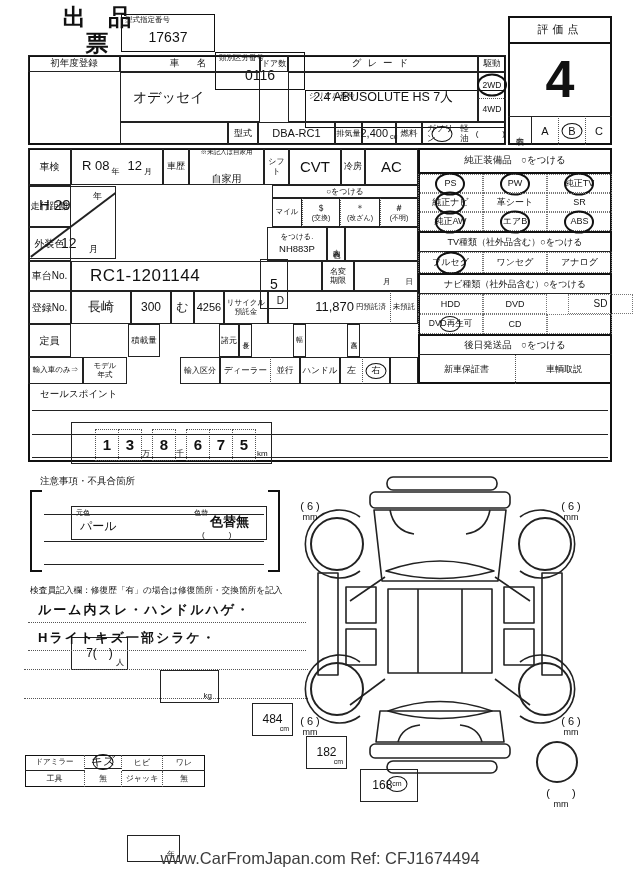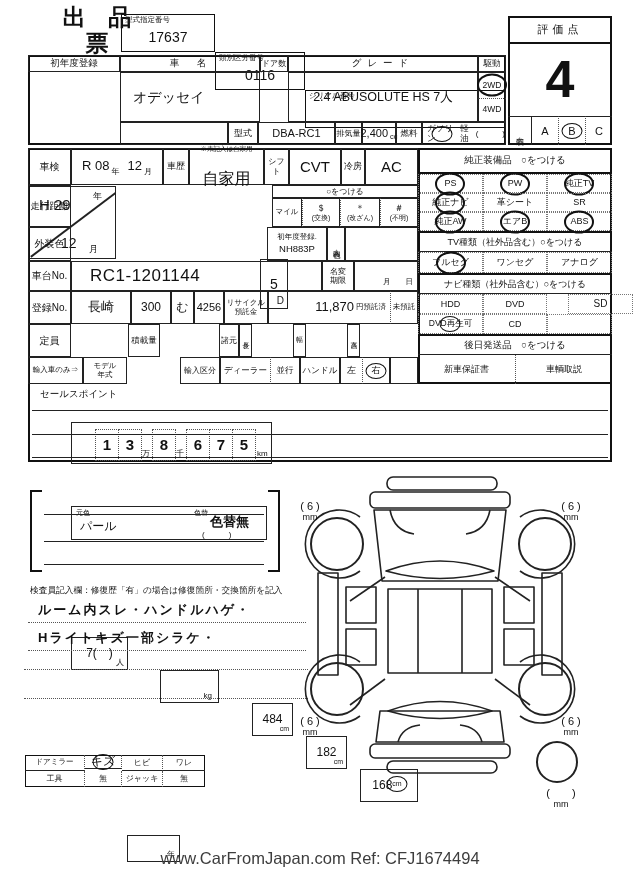--- a/index.html
+++ b/index.html
@@ -122,21 +122,21 @@
   <div class="c bd" style="left:28px;top:148px;width:43px;height:37px;font-size:10px">車検</div>
   <div class="c bd" style="left:71px;top:148px;width:92px;height:37px;font-size:13px">
     <span>R 08</span>
       <span style="font-size:8px;margin:10px 2px 0 2px">年</span>
     <span style="margin-left:6px">12</span>
       <span style="font-size:8px;margin:10px 0 0 2px">月</span>
   </div>
   <div class="c bd" style="left:163px;top:148px;width:26px;height:37px;font-size:9px">車歴</div>
   <div class="c bd col" style="left:189px;top:148px;width:75px;height:37px">
     <span style="font-size:6.5px">※未記入は自家用</span>
-    <span style="font-size:16px;margin-top:18px">自家用</span>
+    <span style="font-size:10px;margin-top:18px">自家用</span>
   </div>
   <div class="c bd" style="left:264px;top:148px;width:25px;height:37px;font-size:8px">シフト</div>
   <div class="c bd" style="left:289px;top:148px;width:52px;height:37px;font-size:15px">CVT</div>
   <div class="c bd" style="left:341px;top:148px;width:24px;height:37px;font-size:9px">冷房</div>
   <div class="c bd" style="left:365px;top:148px;width:53px;height:37px;font-size:15px">AC</div>
 
   <div class="c bd" style="left:28px;top:185px;width:43px;height:42px;font-size:9.5px">走行距離</div>
   <div class="c bd rel" style="left:71px;top:185px;width:201px;height:42px">
     <span class="dbox" style="left:23px">1</span>
     <span class="dbox" style="left:46px">3</span>
@@ -167,21 +167,21 @@
 
   <div class="c bd" style="left:28px;top:227px;width:43px;height:34px;font-size:10px">外装色</div>
   <div class="c bd rel" style="left:71px;top:227px;width:196px;height:34px">
     <span class="abs" style="left:4px;top:2px;font-size:7px">元色</span>
     <span class="abs" style="left:8px;top:13px;font-size:12px">パール</span>
     <span class="abs" style="left:122px;top:2px;font-size:7px">色替</span>
     <span class="abs" style="left:138px;top:8px;font-size:13px;font-weight:600">色替無</span>
     <span class="abs" style="left:130px;top:23px;font-size:8px">(　　　)</span>
   </div>
   <div class="c bd col" style="left:267px;top:227px;width:60px;height:34px">
-    <span style="font-size:7.5px">初年度登録.</span>
+    <span style="font-size:7.5px">をつける.</span>
     <span style="font-size:9.5px;margin-top:2px">NH883P</span>
   </div>
   <div class="c bd" style="left:327px;top:227px;width:18px;height:34px;font-size:7.5px">
       <span class="vtext">内装色</span>
     </div>
   <div class="c bd" style="left:345px;top:227px;width:73px;height:34px"></div>
 
   <div class="c bd" style="left:28px;top:261px;width:43px;height:30px;font-size:10px">車台No.</div>
   <div class="c bd lft" style="left:71px;top:261px;width:251px;height:30px;padding-left:18px;font-size:17px;letter-spacing:.5px">RC1-1201144</div>
   <div class="c bd col" style="left:322px;top:261px;width:32px;height:30px;font-size:8px">
@@ -358,20 +358,21 @@
     </div>
 
   <div class="c" style="left:418px;top:334px;width:194px;height:21px;border-top:2px solid #111;border-bottom:1px solid #222;font-size:9.5px">後日発送品　○をつける</div>
   <div class="c" style="left:418px;top:355px;width:97px;height:29px;font-size:9px">
       <span>新車保証書</span>
     </div>
   <div class="c" style="left:515px;top:355px;width:97px;height:29px;border-left:1.3px dotted #555;font-size:9px">
       <span>車輌取説</span>
     </div>
 
+  <div class="c lft" style="left:40px;top:474px;width:220px;height:14px;font-size:9.5px">注意事項・不具合箇所</div>
   <div class="abs" style="left:30px;top:490px;width:10px;height:78px;border:2px solid #111;border-right:none"></div>
   <div class="abs" style="left:268px;top:490px;width:10px;height:78px;border:2px solid #111;border-left:none"></div>
   <div class="line" style="left:44px;top:514px;width:220px;height:1.2px"></div>
   <div class="line" style="left:44px;top:541px;width:220px;height:1.2px"></div>
   <div class="line" style="left:44px;top:564px;width:220px;height:1.2px"></div>
 
   <div class="c lft" style="left:30px;top:584px;width:310px;height:12px;font-size:8.7px">検査員記入欄：修復歴「有」の場合は修復箇所・交換箇所を記入</div>
   <div class="c lft hand" style="left:38px;top:601px;width:270px;height:18px">ルーム内スレ・ハンドルハゲ・</div>
   <div class="dotl" style="left:28px;top:622px;width:278px"></div>
   <div class="c lft hand" style="left:38px;top:629px;width:270px;height:18px">Hライトキズ一部シラケ・</div>

